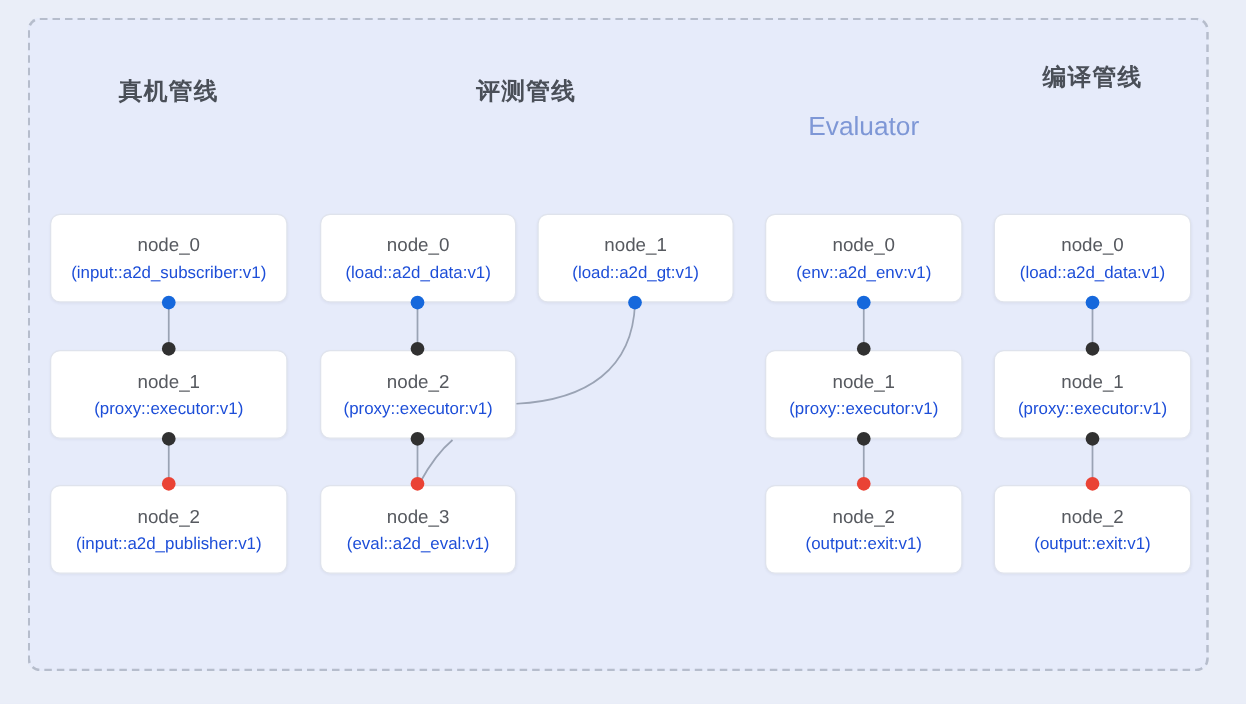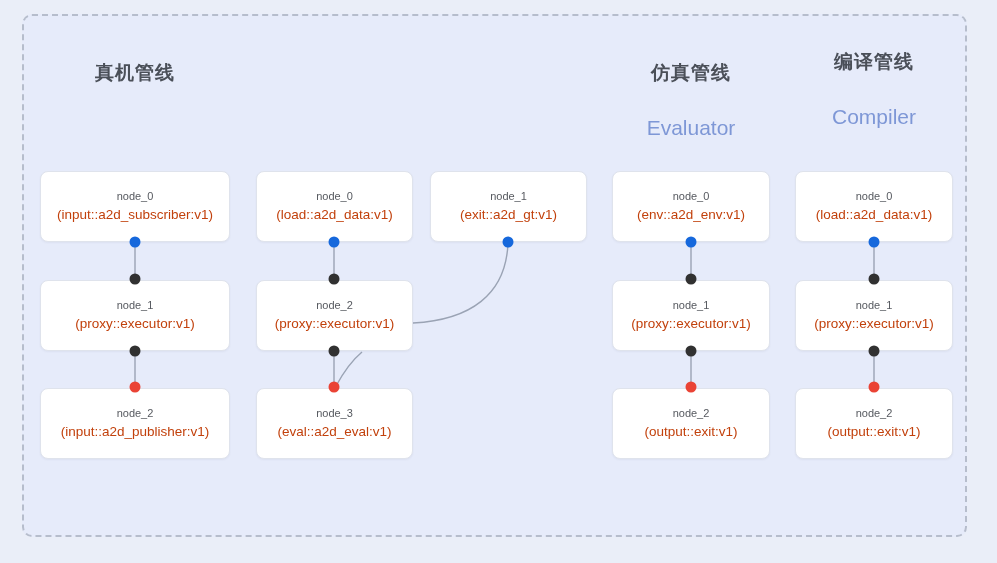--- a/index.html
+++ b/index.html
@@ -61,28 +61,28 @@
     background: #ffffff;
     border: 1px solid #dfe3ec;
     border-radius: 8px;
     display: flex;
     flex-direction: column;
     align-items: center;
     justify-content: center;
     box-shadow: 0 1px 2px rgba(30,40,70,0.05);
   }
   .node-title {
-    font-size: 11px;
+    font-size: 15px;
     color: #56595f;
     line-height: 1.45;
     white-space: nowrap;
   }
   .node-sub {
     font-size: 13.5px;
-    color: #c2410c;
+    color: #1d4ed8;
     line-height: 1.45;
     white-space: nowrap;
   }
 
   
   .port {
     position: absolute;
     width: 11px;
     height: 11px;
     border-radius: 50%;
@@ -132,30 +132,29 @@
 
     <line class="edge" x1="874" y1="242" x2="874" y2="279"></line>
     <line class="edge" x1="874" y1="351" x2="874" y2="387"></line>
   </svg>
 
   <div class="col-header" style="left:55px; top:60px; width:160px;">
     <div class="col-title-cn">真机管线</div>
   </div>
 
   <div class="col-header" style="left:341px; top:60px; width:160px;">
+    <div class="col-title-cn">评测管线</div>
   </div>
 
   <div class="col-header" style="left:611px; top:60px; width:160px;">
-    <div class="col-title-cn">仿真管线</div>
     <div class="col-title-en">Evaluator</div>
   </div>
 
   <div class="col-header" style="left:794px; top:49px; width:160px;">
     <div class="col-title-cn">编译管线</div>
-    <div class="col-title-en">Compiler</div>
   </div>
 
   <div class="node" style="left:40px; top:171px; width:190px; height:71px;">
     <div class="node-title">node_0</div>
     <div class="node-sub">(input::a2d_subscriber:v1)</div>
   </div>
   <div class="port port-blue" style="left:135px; top:242px;"></div>
 
   <div class="node" style="left:40px; top:280px; width:190px; height:71px;">
     <div class="node-title">node_1</div>
@@ -171,21 +170,21 @@
   <div class="port port-red" style="left:135px; top:387px;"></div>
 
   <div class="node" style="left:256px; top:171px; width:157px; height:71px;">
     <div class="node-title">node_0</div>
     <div class="node-sub">(load::a2d_data:v1)</div>
   </div>
   <div class="port port-blue" style="left:334px; top:242px;"></div>
 
   <div class="node" style="left:430px; top:171px; width:157px; height:71px;">
     <div class="node-title">node_1</div>
-    <div class="node-sub">(exit::a2d_gt:v1)</div>
+    <div class="node-sub">(load::a2d_gt:v1)</div>
   </div>
   <div class="port port-blue" style="left:508px; top:242px;"></div>
 
   <div class="node" style="left:256px; top:280px; width:157px; height:71px;">
     <div class="node-title">node_2</div>
     <div class="node-sub">(proxy::executor:v1)</div>
   </div>
   <div class="port port-black" style="left:334px; top:279px;"></div>
   <div class="port port-black" style="left:334px; top:351px;"></div>
 

